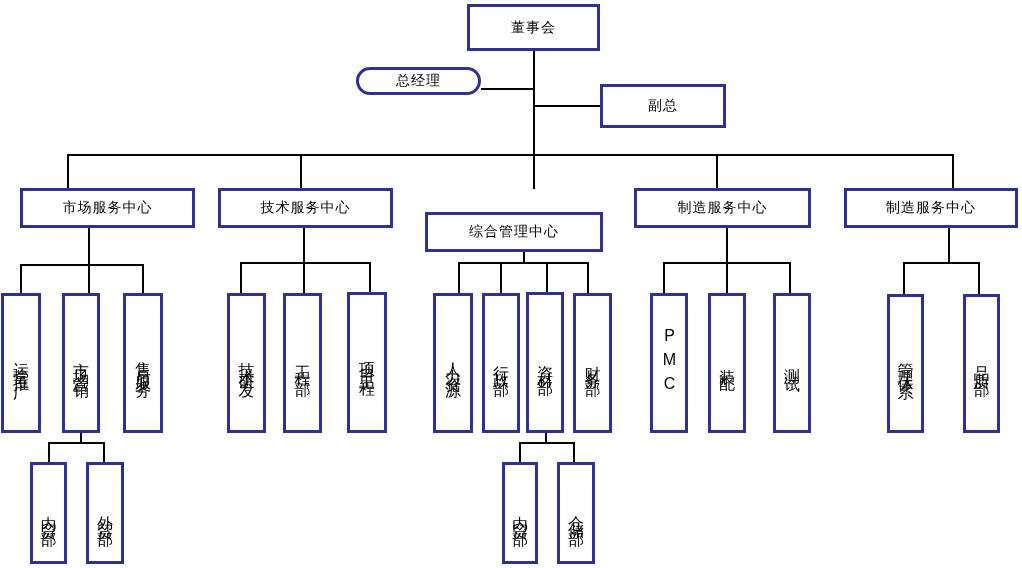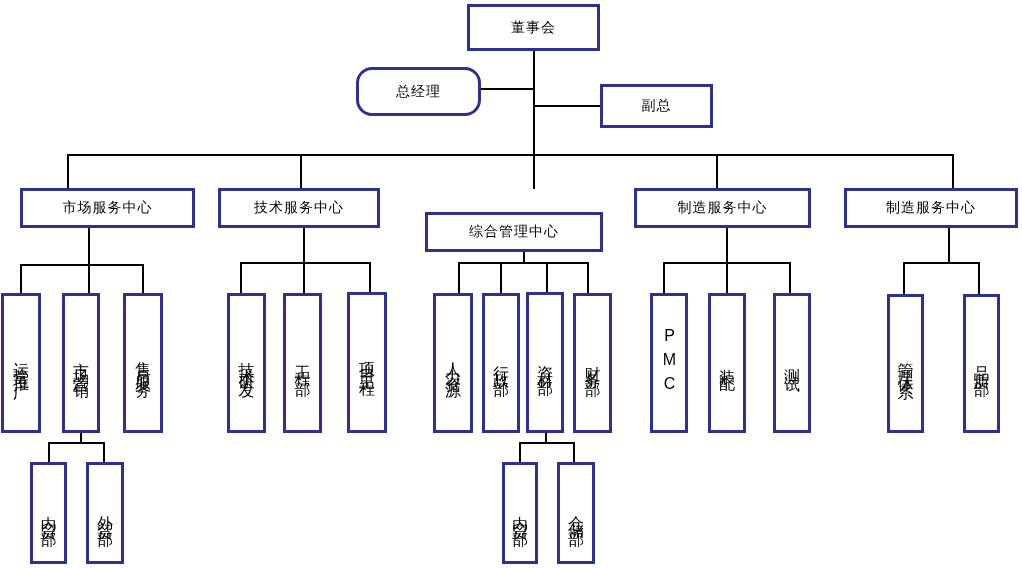--- a/index.html
+++ b/index.html
@@ -102,25 +102,25 @@
   <div class="hline" style="left:48px;top:442px;width:57px;"></div>
   <div class="vline" style="left:48px;top:442px;height:20px;"></div>
   <div class="vline" style="left:103px;top:442px;height:20px;"></div>
 
   <div class="vline" style="left:545px;top:433px;height:10px;"></div>
   <div class="hline" style="left:519px;top:442px;width:56px;"></div>
   <div class="vline" style="left:519px;top:442px;height:20px;"></div>
   <div class="vline" style="left:573px;top:442px;height:20px;"></div>
 
   <div class="box" style="left:467px;top:4px;width:133px;height:47px;">董事会</div>
-  <div class="box" style="left:356px;top:67px;width:125px;height:49px;border-radius:16px;">总经理</div>
-  <div class="box" style="left:600px;top:84px;width:113px;height:44px;">副总</div>
+  <div class="box" style="left:356px;top:67px;width:125px;height:28px;border-radius:16px;">总经理</div>
+  <div class="box" style="left:600px;top:84px;width:126px;height:44px;">副总</div>
 
   <div class="box" style="left:20px;top:188px;width:175px;height:40px;">市场服务中心</div>
-  <div class="box" style="left:218px;top:188px;width:162px;height:40px;font-family:Liberation Serif, serif;">技术服务中心</div>
+  <div class="box" style="left:218px;top:188px;width:175px;height:40px;font-family:Liberation Serif, serif;">技术服务中心</div>
   <div class="box" style="left:425px;top:188px;width:178px;height:40px;margin-top:24px;">综合管理中心</div>
   <div class="box" style="left:634px;top:188px;width:177px;height:40px;">制造服务中心</div>
   <div class="box" style="left:844px;top:188px;width:174px;height:40px;">制造服务中心</div>
 
   <div class="vbox" style="left:1px;top:293px;width:40px;height:140px;">
       <span class="vtext">运营推广</span>
     </div>
   <div class="vbox" style="left:62px;top:293px;width:38px;height:140px;">
       <span class="vtext">市场营销</span>
     </div>

